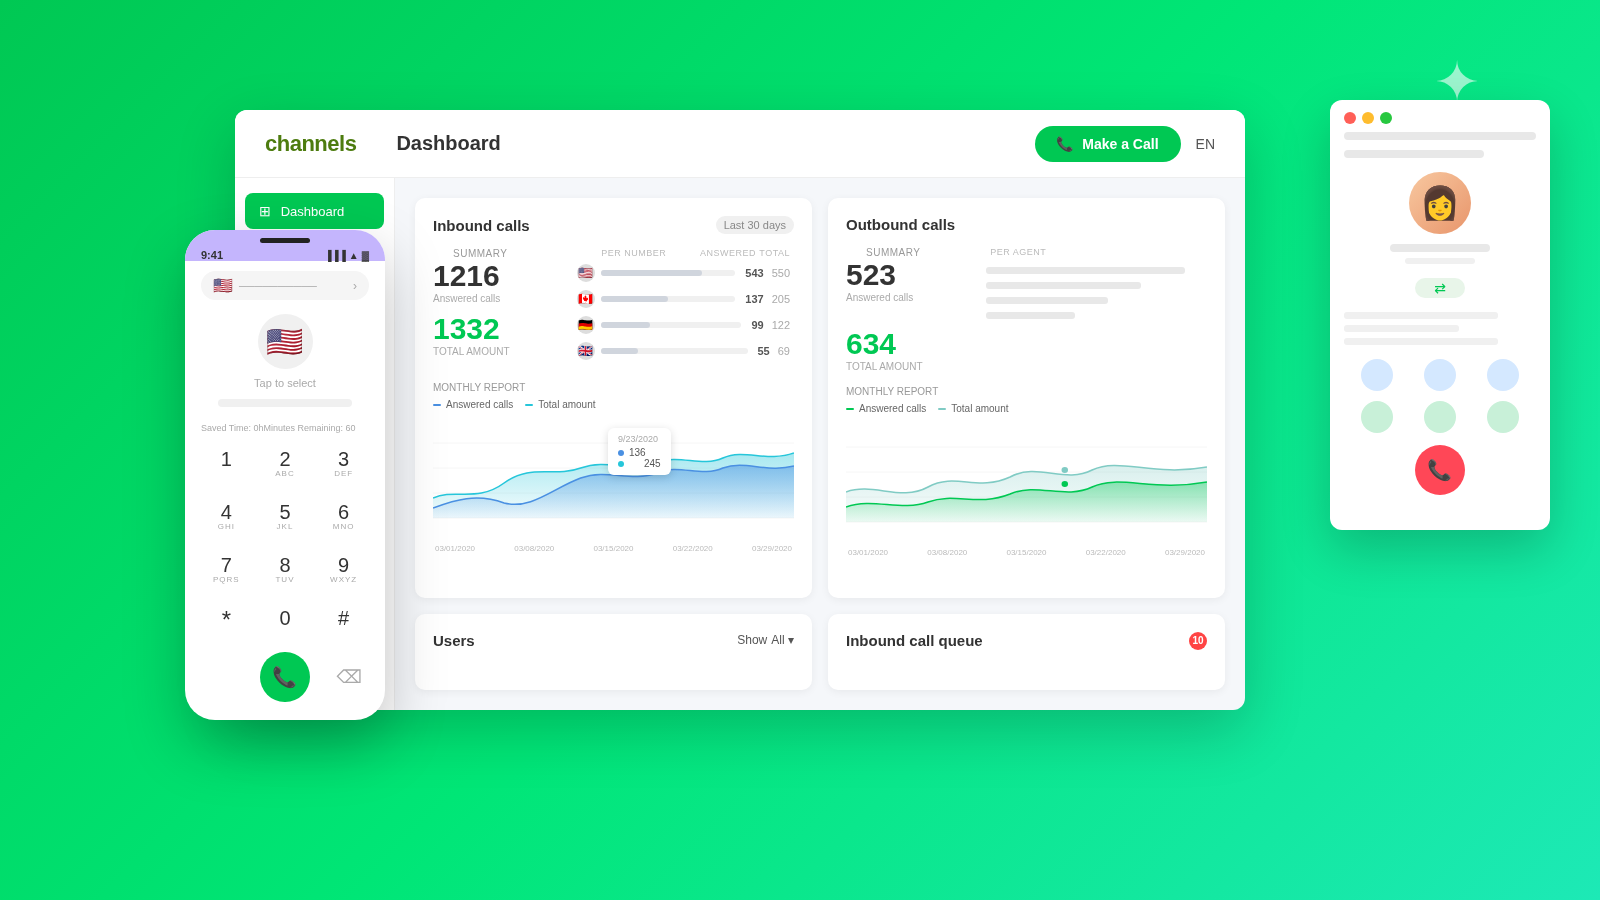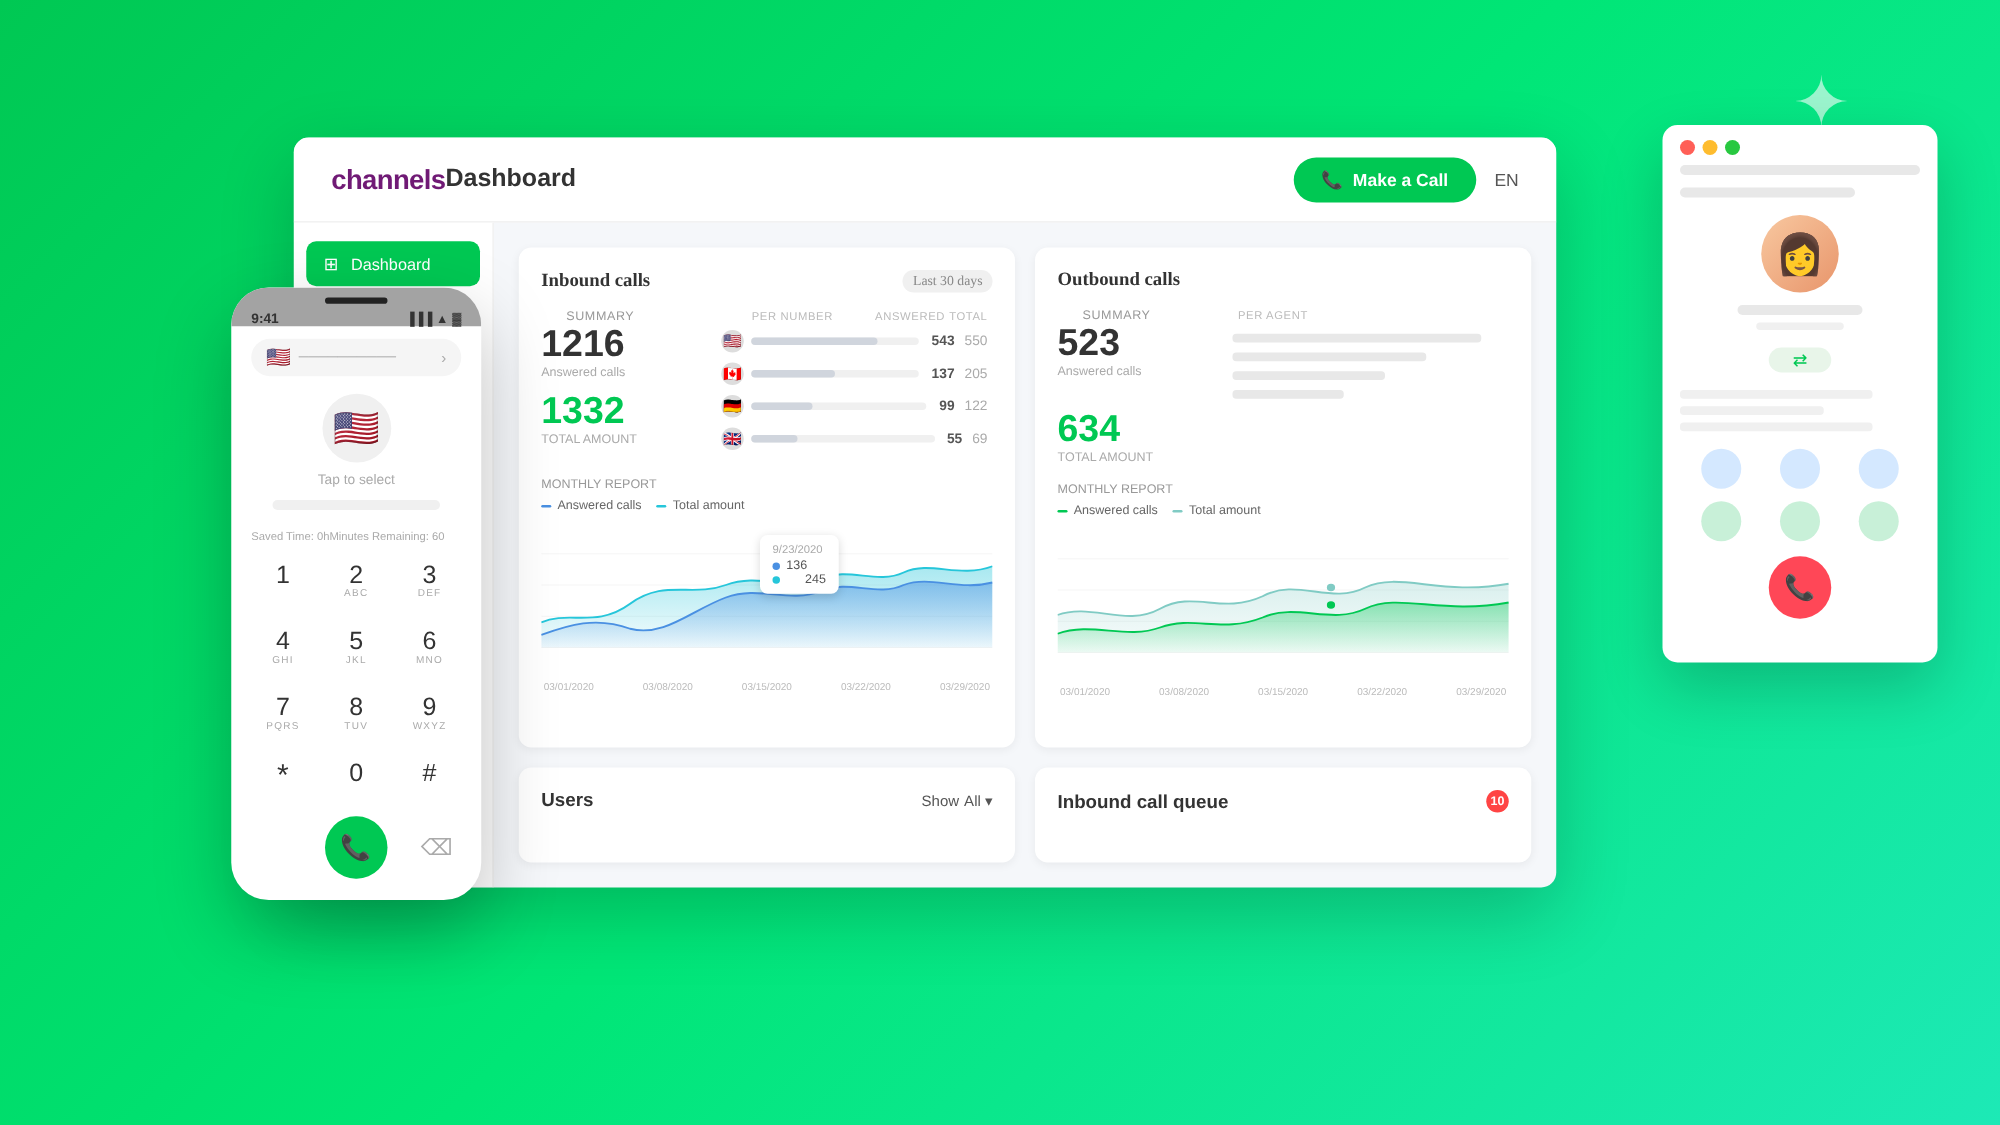--- a/index.html
+++ b/index.html
@@ -40,24 +40,25 @@
     .dashboard-header {
       background: white;
       padding: 0 30px;
       height: 68px;
       display: flex;
       align-items: center;
       border-bottom: 1px solid #eee;
       flex-shrink: 0;
     }
     .logo {
-      color: #701a75;
+      color: #4d7c0f;
       font-size: 22px;
       font-weight: 700;
       letter-spacing: -0.5px;
+      margin-right: 40px;
     }
     .header-title {
       font-size: 20px;
       font-weight: 600;
       color: #333;
       flex: 1;
     }
     .make-call-btn {
       background: #00c853;
       color: white;
@@ -127,21 +128,20 @@
       background: white;
       border-radius: 10px;
       padding: 18px;
       box-shadow: 0 2px 8px rgba(0,0,0,0.06);
     }
     .card-header {
       display: flex;
       justify-content: space-between;
       align-items: center;
       margin-bottom: 14px;
-      font-family: Liberation Serif, serif;
     }
     .card-title {
       font-size: 15px;
       font-weight: 600;
       color: #333;
     }
     .card-badge {
       font-size: 11px;
       color: #888;
       background: #f0f0f0;
@@ -658,21 +658,21 @@
           <span class="card-title">Inbound call queue</span>
           <span class="queue-badge">10</span>
         </div>
       </div>
 
     </div>
   </div>
 </div>
 
 <div class="phone-mockup">
-  <div style="background:#a3a3a3;padding:8px 16px 0;">
+  <div style="background:#c4b5fd;padding:8px 16px 0;">
     <div style="width:50px;height:5px;background:#222;border-radius:3px;margin:0 auto 6px;"></div>
     <div style="display:flex;justify-content:space-between;align-items:center;font-size:11px;color:#333;font-weight:600;">
       <span>9:41</span>
       <div style="display:flex;gap:3px;align-items:center;">
         <span style="font-size:10px;">▐▐▐</span>
         <span style="font-size:10px;">▲</span>
         <span style="font-size:10px;">▓</span>
       </div>
     </div>
   </div>

